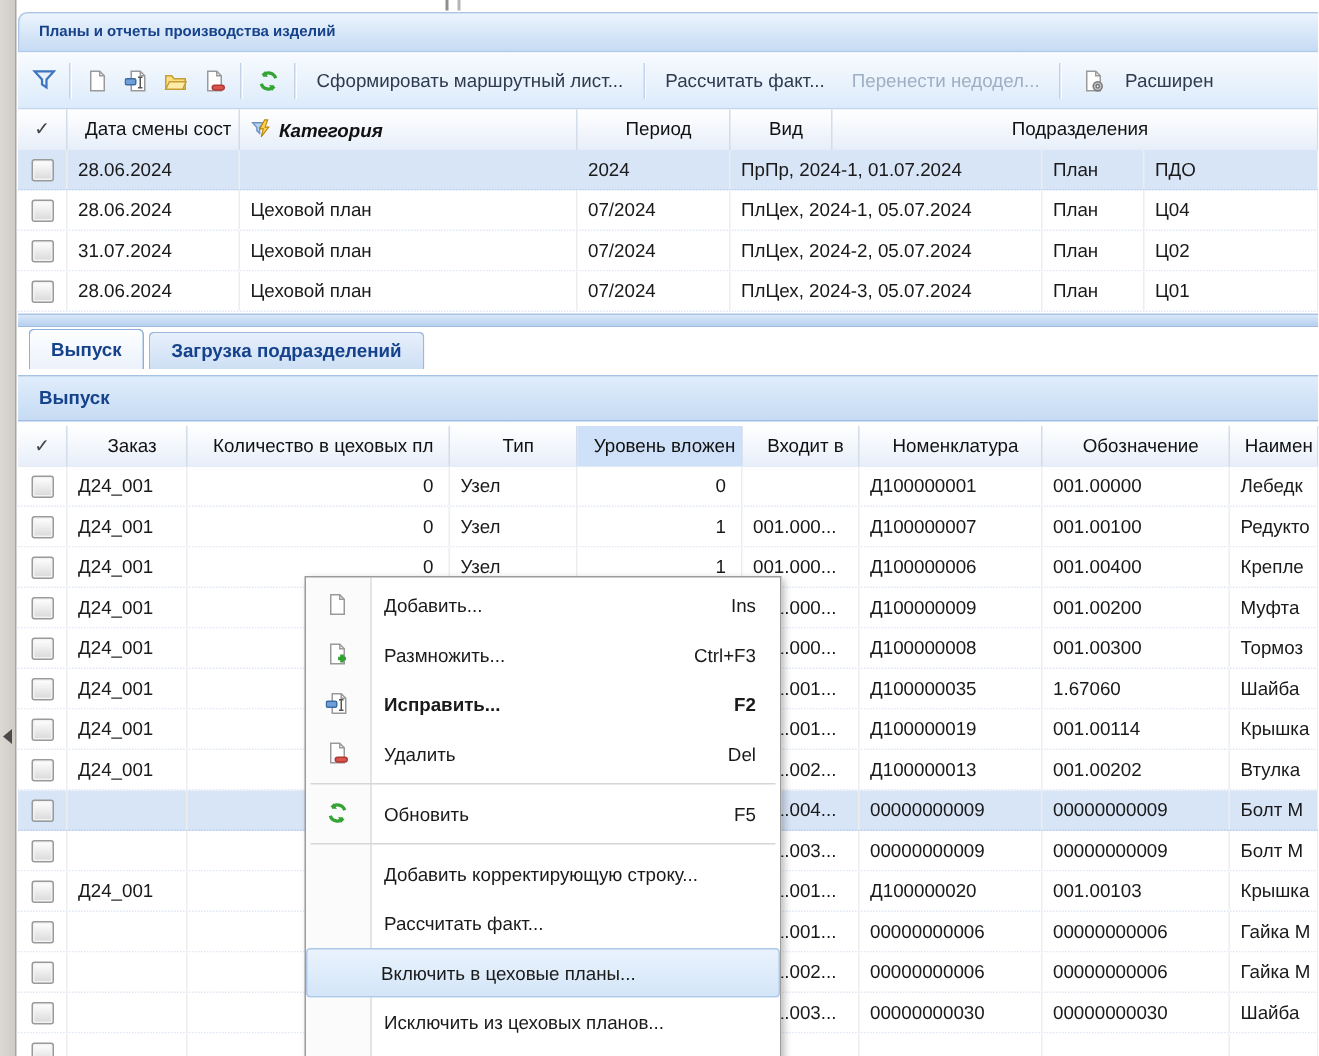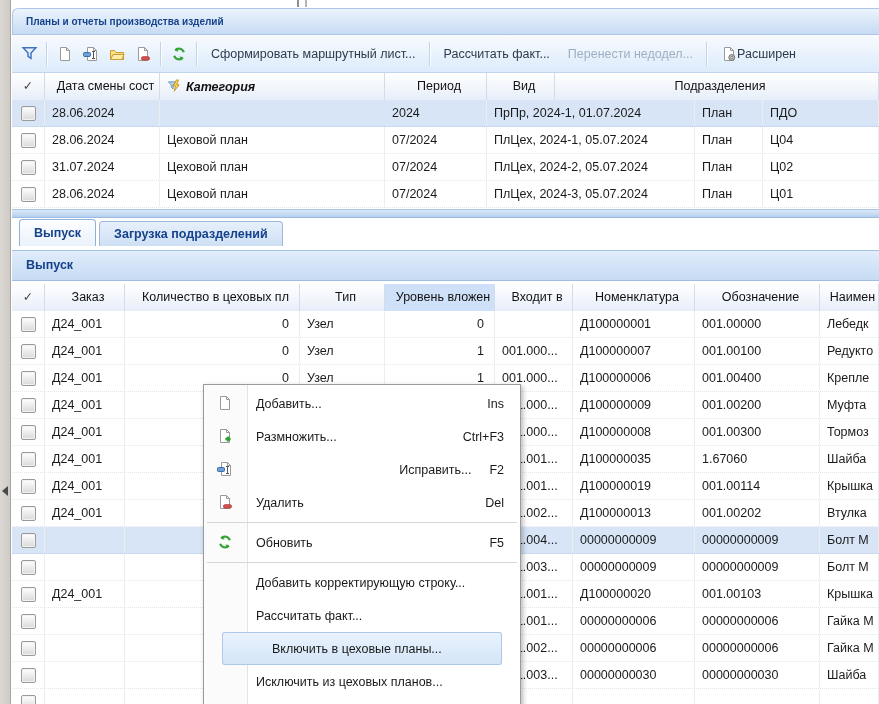--- a/index.html
+++ b/index.html
@@ -21,21 +21,21 @@
             border-radius:6px 0 0 0;line-height:25px;padding-left:13px;
             font-weight:bold;font-size:10px;color:#15428b;}
 
   .toolbar{position:absolute;left:0;top:35px;right:0;height:38px;box-sizing:border-box;
            background:linear-gradient(#f8fbfe,#dcebfb);border-bottom:1px solid #c3d5ec;
            display:flex;align-items:center;padding:0 4px;}
   .tico{width:26px;height:24px;display:flex;align-items:center;justify-content:center;flex:0 0 auto;}
   .tsep{width:1px;height:24px;background:#c2d3e9;border-right:1px solid #fbfdff;margin:0 4px;flex:0 0 auto;}
   .tbtn{padding:0 9px;line-height:24px;color:#2e3b4e;white-space:nowrap;flex:0 0 auto;}
   .tbtn.disabled{color:#9fafc3;}
-  .tbtn-ico{display:flex;align-items:center;gap:0;}
+  .tbtn-ico{display:flex;align-items:center;gap:13px;}
 
   
   .ghead{position:absolute;left:0;right:0;height:27px;display:flex;
          background:linear-gradient(#ffffff,#e7eef9);border-bottom:1px solid #c5d2e4;}
   .hcell{box-sizing:border-box;border-right:1px solid #d3dce9;line-height:26px;padding-left:7px;
          white-space:nowrap;overflow:hidden;color:#111;text-align:center;}
   .hcell.sorted{background:#cfe1f8;}
   .hcheck{text-align:center;padding-left:0;color:#444;}
   .hdr-cat{font-weight:bold;font-style:italic;display:flex;align-items:center;gap:4px;}
 
@@ -73,23 +73,23 @@
              background:linear-gradient(#e0edfc,#c6dbf3);border-top:1px solid #a5c2e4;border-bottom:1px solid #9fbde2;
              line-height:29px;padding-left:14px;font-weight:bold;color:#15428b;}
 
   
   .menu{position:absolute;left:203px;top:384px;width:318px;height:330px;box-sizing:border-box;
         background:linear-gradient(to right,#fbfbfb 0,#fbfbfb 43px,#e4e4e4 43px,#e4e4e4 44px,#ffffff 44px);
         border:1px solid #9b9b9b;box-shadow:2px 2px 5px rgba(0,0,0,.28);padding-top:2px;}
   .mi{position:relative;height:33px;display:flex;align-items:center;padding:0 16px 0 52px;cursor:default;}
   .mi .lbl{flex:1;white-space:nowrap;overflow:hidden;}
   .mi .sc{margin-left:18px;white-space:nowrap;}
-  .mi.bold{font-weight:normal;text-align:right;}
+  .mi.bold{font-weight:bold;}
   .mi .ico{position:absolute;left:13px;top:8px;width:16px;height:16px;}
-  .mi.hl{margin:0 18px;padding-left:50px;border-radius:3px;
+  .mi.hl{margin:0 0;padding-left:50px;border-radius:3px;
          background:linear-gradient(#eaf3fd,#d3e5f8);box-shadow:inset 0 0 0 1px #aec8ea;}
   .msep{height:1px;background:#d6d6d6;margin:3px 3px;}
 
   svg{display:block;}
 </style>
 </head>
 <body>
 
 <div class="screen">
 

